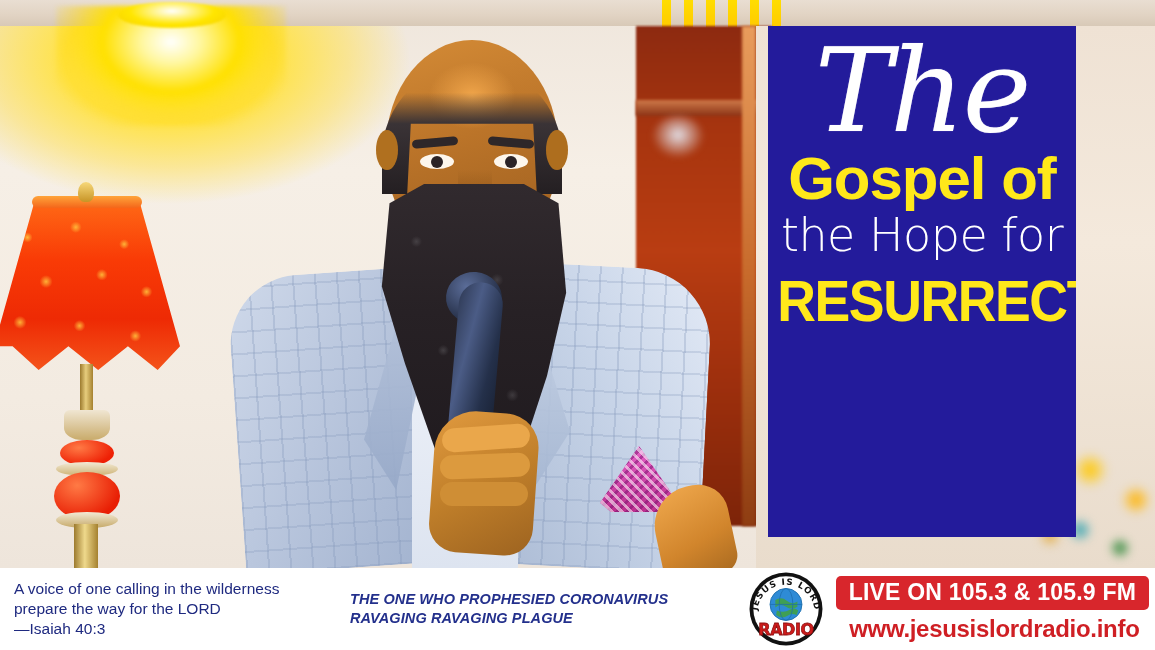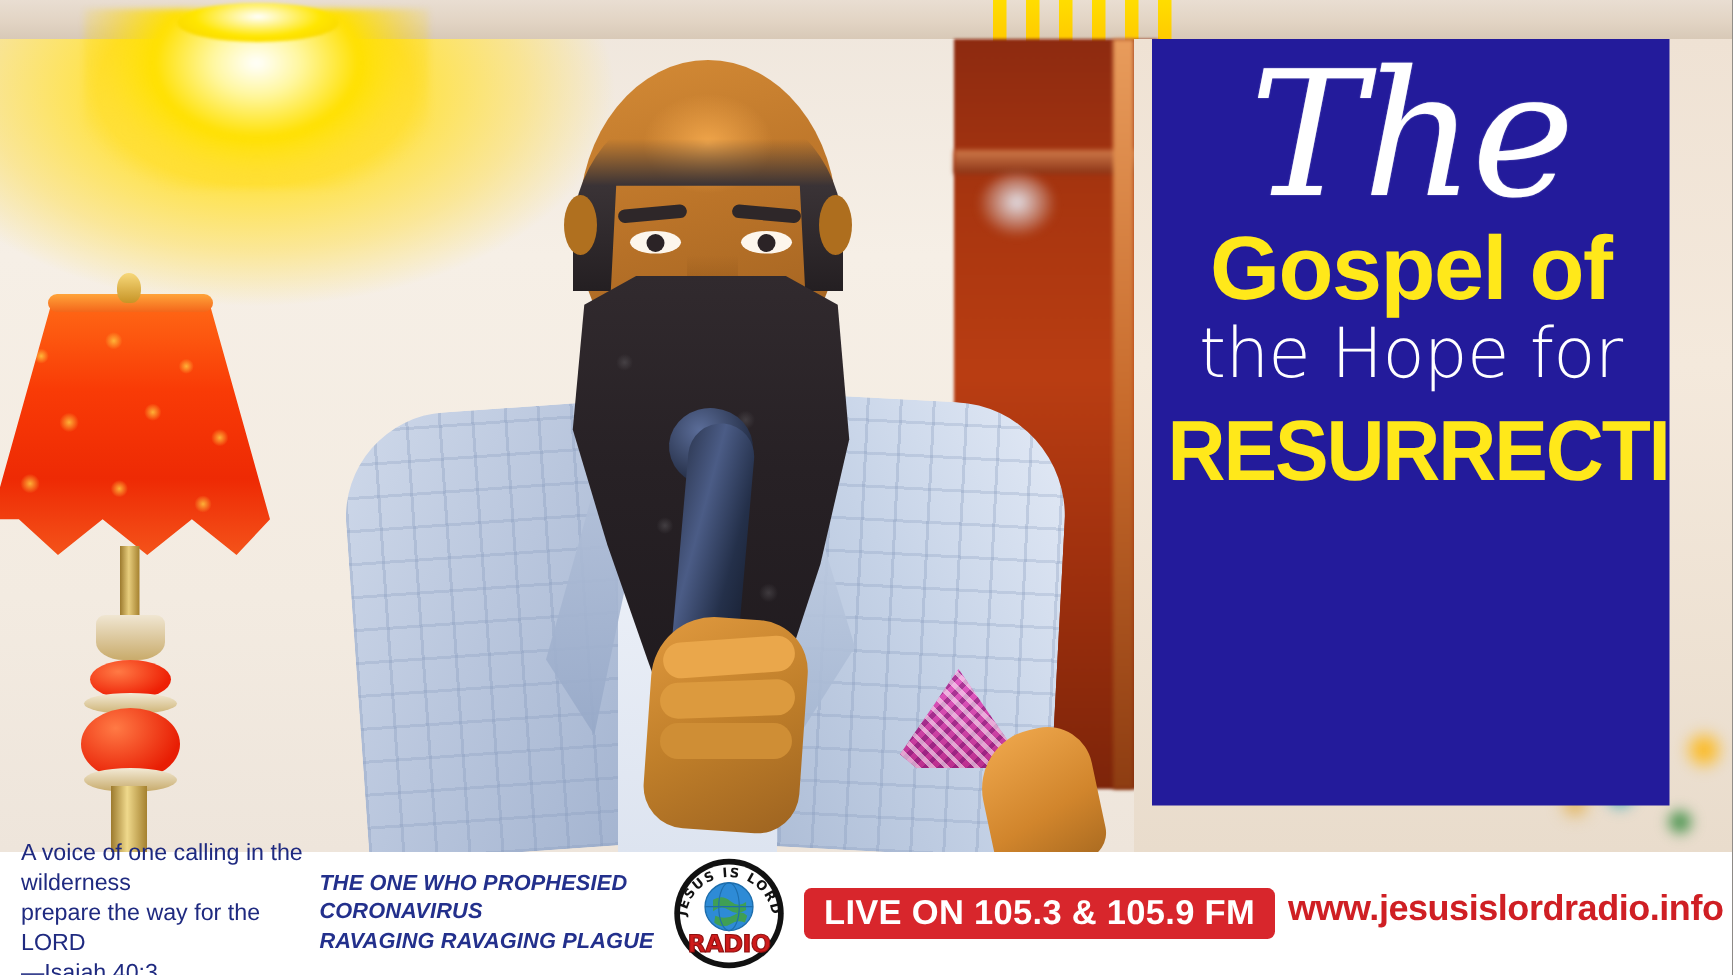--- a/index.html
+++ b/index.html
@@ -264,21 +264,21 @@
   }
   .lapel-r{
     position:absolute; left:262px; top:242px; width:72px; height:210px;
     background:linear-gradient(180deg,#ccd7e9,#a6b7d2);
     clip-path:polygon(34% 0%,100% 74%,52% 100%,0% 14%);
     opacity:.9;
   }
 
   
   .panel{
-    position:absolute; left:768px; top:26px; width:345px; height:511px;
+    position:absolute; left:768px; top:26px; width:308px; height:511px;
     background:#231b9b;
     padding:2px 0 0 0;
     text-align:center;
     overflow:hidden;
   }
   .ln-script{
     color:#ffffff;
     font-family:"DejaVu Serif", serif;
     font-style:italic;
     font-weight:400;
@@ -339,21 +339,21 @@
     line-height:1.34;
     letter-spacing:.1px;
     font-family:"Liberation Sans", sans-serif;
   }
   .brand{
     flex:1; display:flex; align-items:center; gap:12px; padding-right:6px;
   }
   
   .logo{ position:relative; width:76px; height:76px; flex:none; }
   .logo svg{ display:block; }
-  .brand-text{ display:flex; flex-direction:row; gap:5px; }
+  .brand-text{ display:flex; flex-direction:column; gap:5px; }
   .live-pill{
     background:#d8262c;
     color:#ffffff;
     font-weight:700;
     font-size:23px;
     letter-spacing:.2px;
     padding:3px 13px 4px;
     border-radius:5px;
     font-family:"Liberation Sans", sans-serif;
     white-space:nowrap;

